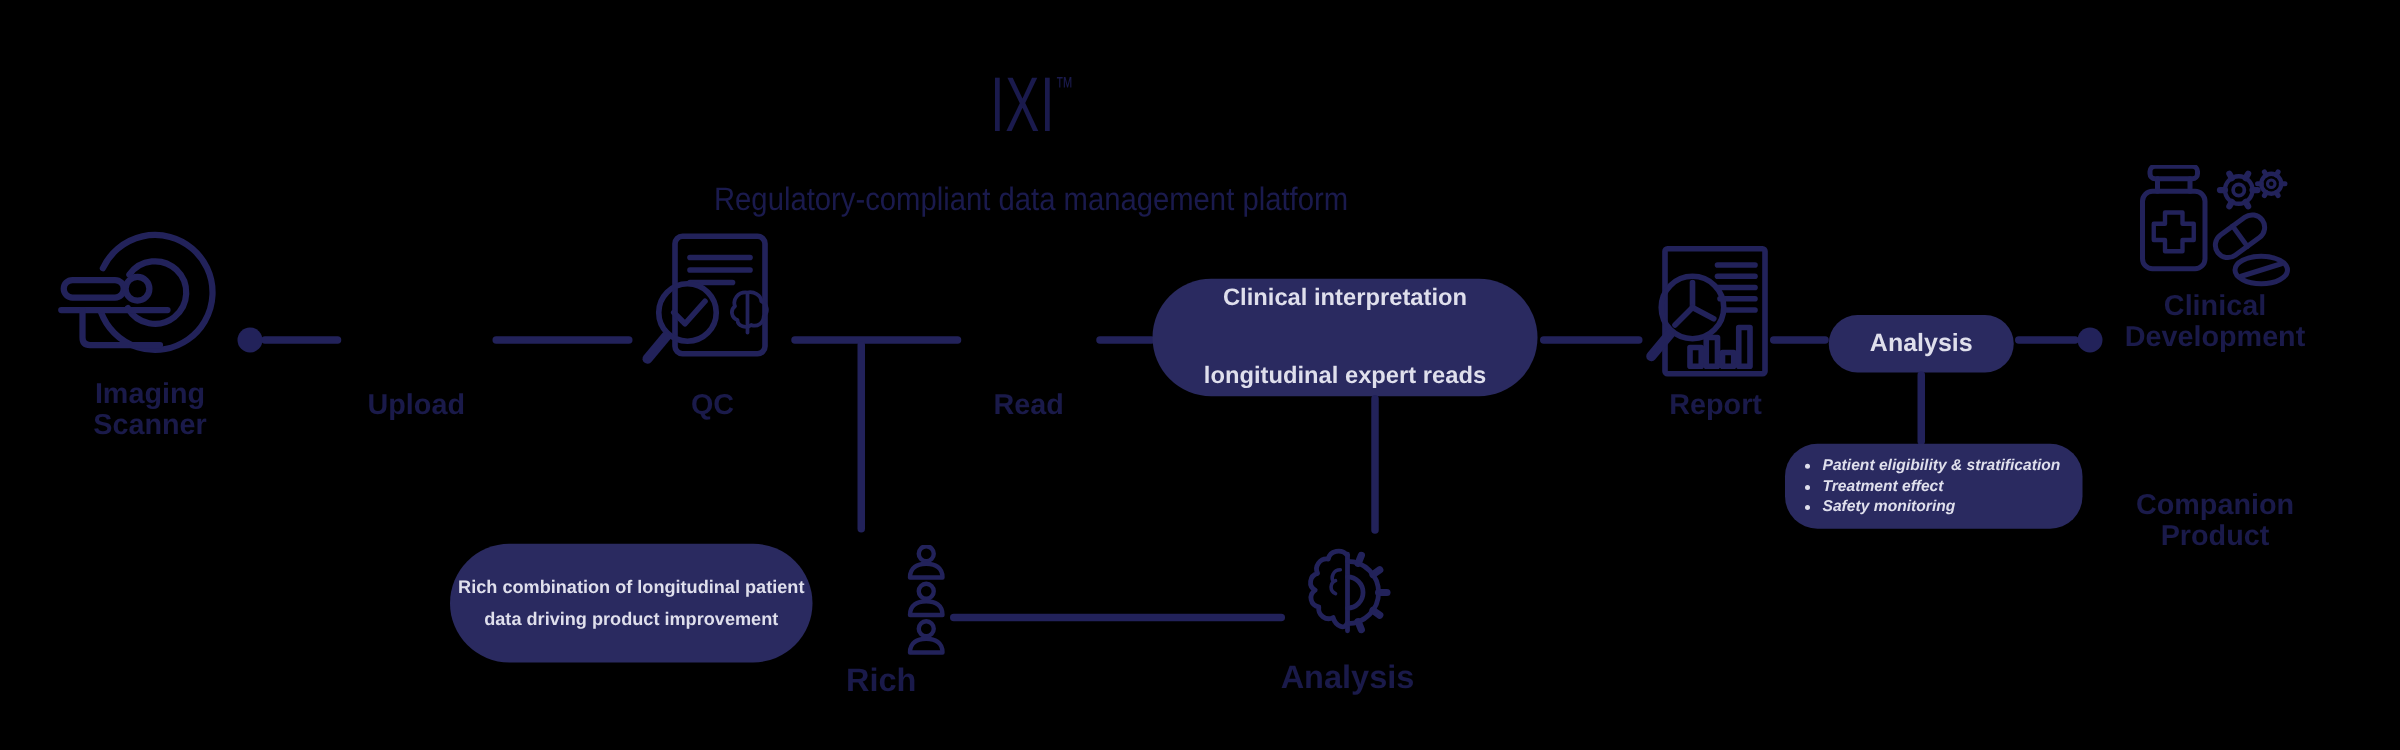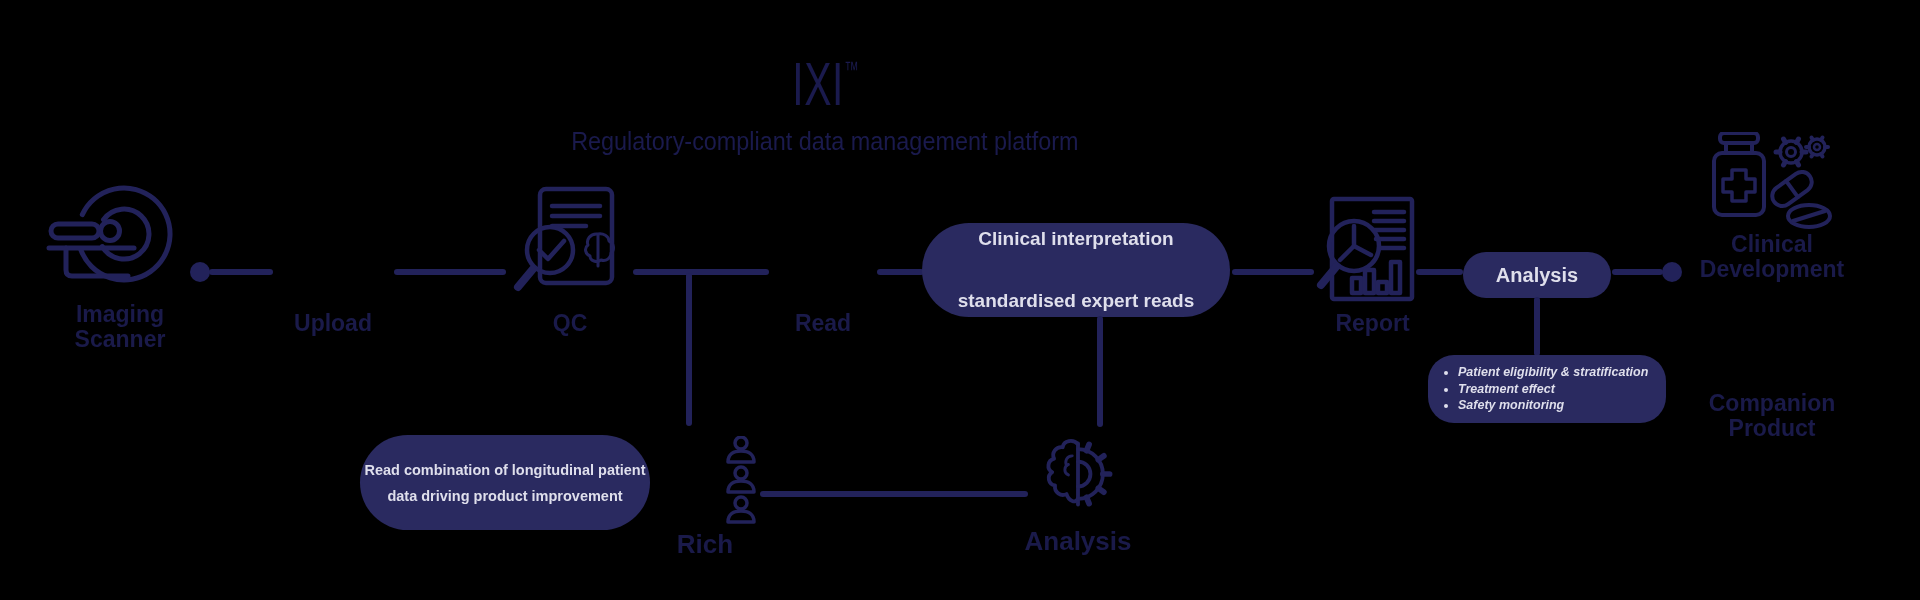--- a/index.html
+++ b/index.html
@@ -15,21 +15,21 @@
   html,body{margin:0;padding:0;background:var(--bg);}
   .canvas{
     position:relative;width:1920px;height:600px;background:var(--bg);
     font-family:"Liberation Sans",sans-serif;overflow:hidden;
   }
   
   .header{position:absolute;left:460px;top:38px;width:730px;text-align:center;color:var(--ink-title);}
   .title-row{font-size:62px;line-height:64px;font-weight:400;white-space:nowrap;}
   .title-main{display:inline-block;transform:scaleX(0.66);transform-origin:50% 80%;letter-spacing:1px;}
   .title-tm{font-size:22px;vertical-align:28px;letter-spacing:0;}
-  .subtitle{margin-top:10px;font-size:26px;font-weight:400;display:block;}
+  .subtitle{margin-top:27px;font-size:26px;font-weight:400;display:block;}
   .subtitle-inner{display:inline-block;transform:scaleX(0.9);transform-origin:center;white-space:nowrap;}
   .hline{position:absolute;height:6px;background:var(--line);border-radius:3px;}
   .vline{position:absolute;width:6px;background:var(--line);border-radius:3px;}
   .dot{position:absolute;width:20px;height:20px;border-radius:50%;background:var(--line);}
   .node-label{
     position:absolute;color:var(--ink-label);font-weight:bold;font-size:23px;
     line-height:25px;text-align:center;white-space:nowrap;
   }
   .icon{position:absolute;color:var(--ink-icon);}
   .icon svg{display:block;width:100%;height:100%;}
@@ -94,21 +94,21 @@
   <div class="node-label" style="left:528px;top:311px;width:84px;">QC</div>
 
   <div class="hline" style="left:633px;top:269px;width:136px;"></div>
   <div class="vline" style="left:686px;top:273px;height:153px;"></div>
 
   <div class="node-label" style="left:778px;top:311px;width:90px;">Read</div>
   <div class="hline" style="left:877px;top:269px;width:47px;"></div>
 
   <div class="bubble bubble-clinical">
     <div>Clinical interpretation</div>
-    <div>standardised expert reads</div>
+    <div>longitudinal expert reads</div>
   </div>
   <div class="vline" style="left:1097px;top:316px;height:111px;"></div>
 
   <div class="hline" style="left:1232px;top:269px;width:82px;"></div>
 
   <div class="icon" style="left:1316px;top:196px;width:104px;height:114px;">
     <svg viewBox="0 0 104 114" fill="none" stroke="currentColor" stroke-width="4.5" stroke-linecap="round" stroke-linejoin="round">
       <rect x="16" y="3" width="80" height="100" rx="2"></rect>
       <line x1="58" y1="16" x2="88" y2="16"></line>
       <line x1="58" y1="25" x2="88" y2="25"></line>
@@ -215,18 +215,18 @@
       </g>
       <path d="M 46 33 a 13 13 0 0 1 0 26"></path>
       <path d="M 46 15 C 41 9 31 11 30 18 C 23 17 18 24 21 30 C 14 32 13 41 19 44 C 13 48 15 57 22 58 C 21 65 28 70 34 67 C 36 74 44 78 46 71"></path>
       <path d="M 36 36 c -5 2 -5 9 0 11" stroke-width="3"></path>
       <path d="M 40 27 c -6 0 -8 6 -6 10" stroke-width="3"></path>
     </svg>
   </div>
   <div class="node-label" style="left:1022px;top:529px;width:112px;font-size:26px;">Analysis</div>
 
   <div class="bubble bubble-rich">
-    <div>Read combination of longitudinal patient</div>
+    <div>Rich combination of longitudinal patient</div>
     <div>data driving product improvement</div>
   </div>
 
 
 </div>
 
 </body></html>

